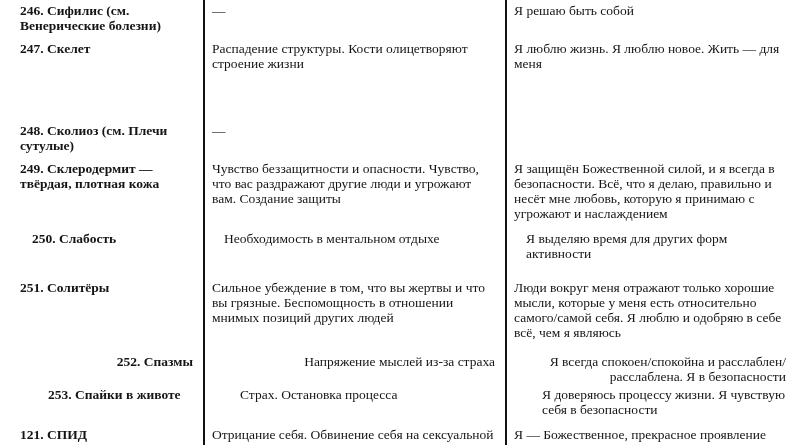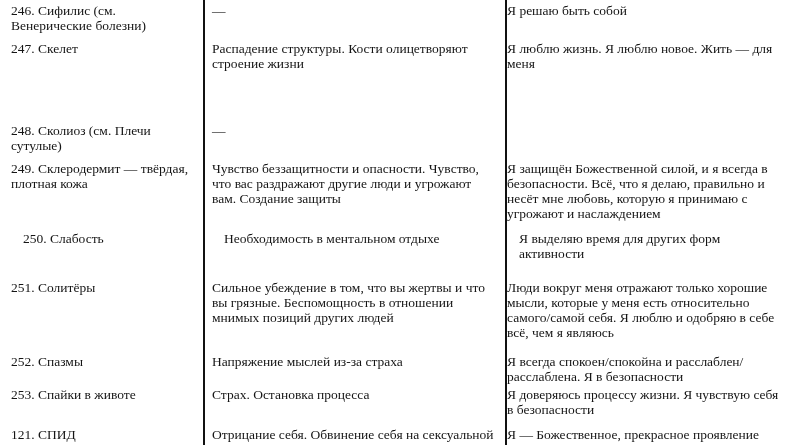--- a/index.html
+++ b/index.html
@@ -34,32 +34,32 @@
     width: 790px;
     display: grid;
     grid-template-columns: 203px 302px 285px;
   }
   .row { display: contents; }
   .cell {
     box-sizing: border-box;
     padding-top: 3px;
     overflow-wrap: break-word;
   }
-  .cell.ailment     { padding-left: 11px;  padding-right: 10px; }
+  .cell.ailment     { padding-left: 20px;  padding-right: 10px; font-weight: bold; }
   .cell.cause       { padding-left: 9px;  padding-right: 10px; }
-  .cell.affirmation { padding-left: 2px;  padding-right: 4px; }
+  .cell.affirmation { padding-left: 9px;  padding-right: 4px; }
   
   .row:nth-of-type(1) .cell { height: 38px; }
   .row:nth-of-type(2) .cell { height: 46px; }
   .row:nth-of-type(3) .cell { height: 38px; margin-top: 36px; }
   .row:nth-of-type(4) .cell { height: 70px; }
   .row:nth-of-type(5) .cell { height: 36px; margin-left: 12px; }
   .row:nth-of-type(6) .cell { height: 74px; margin-top: 13px; }
-  .row:nth-of-type(7) .cell { height: 33px; }
-  .row:nth-of-type(8) .cell { height: 40px; }
+  .row:nth-of-type(7) .cell { height: 33px; text-align: right; }
+  .row:nth-of-type(8) .cell { height: 40px; margin-left: 28px; }
   .row:nth-of-type(9) .cell { height: 70px; }
 </style>
 </head>
 <body>
 
 <div class="page">
 
   <div class="grid">
 
     <div class="row">

